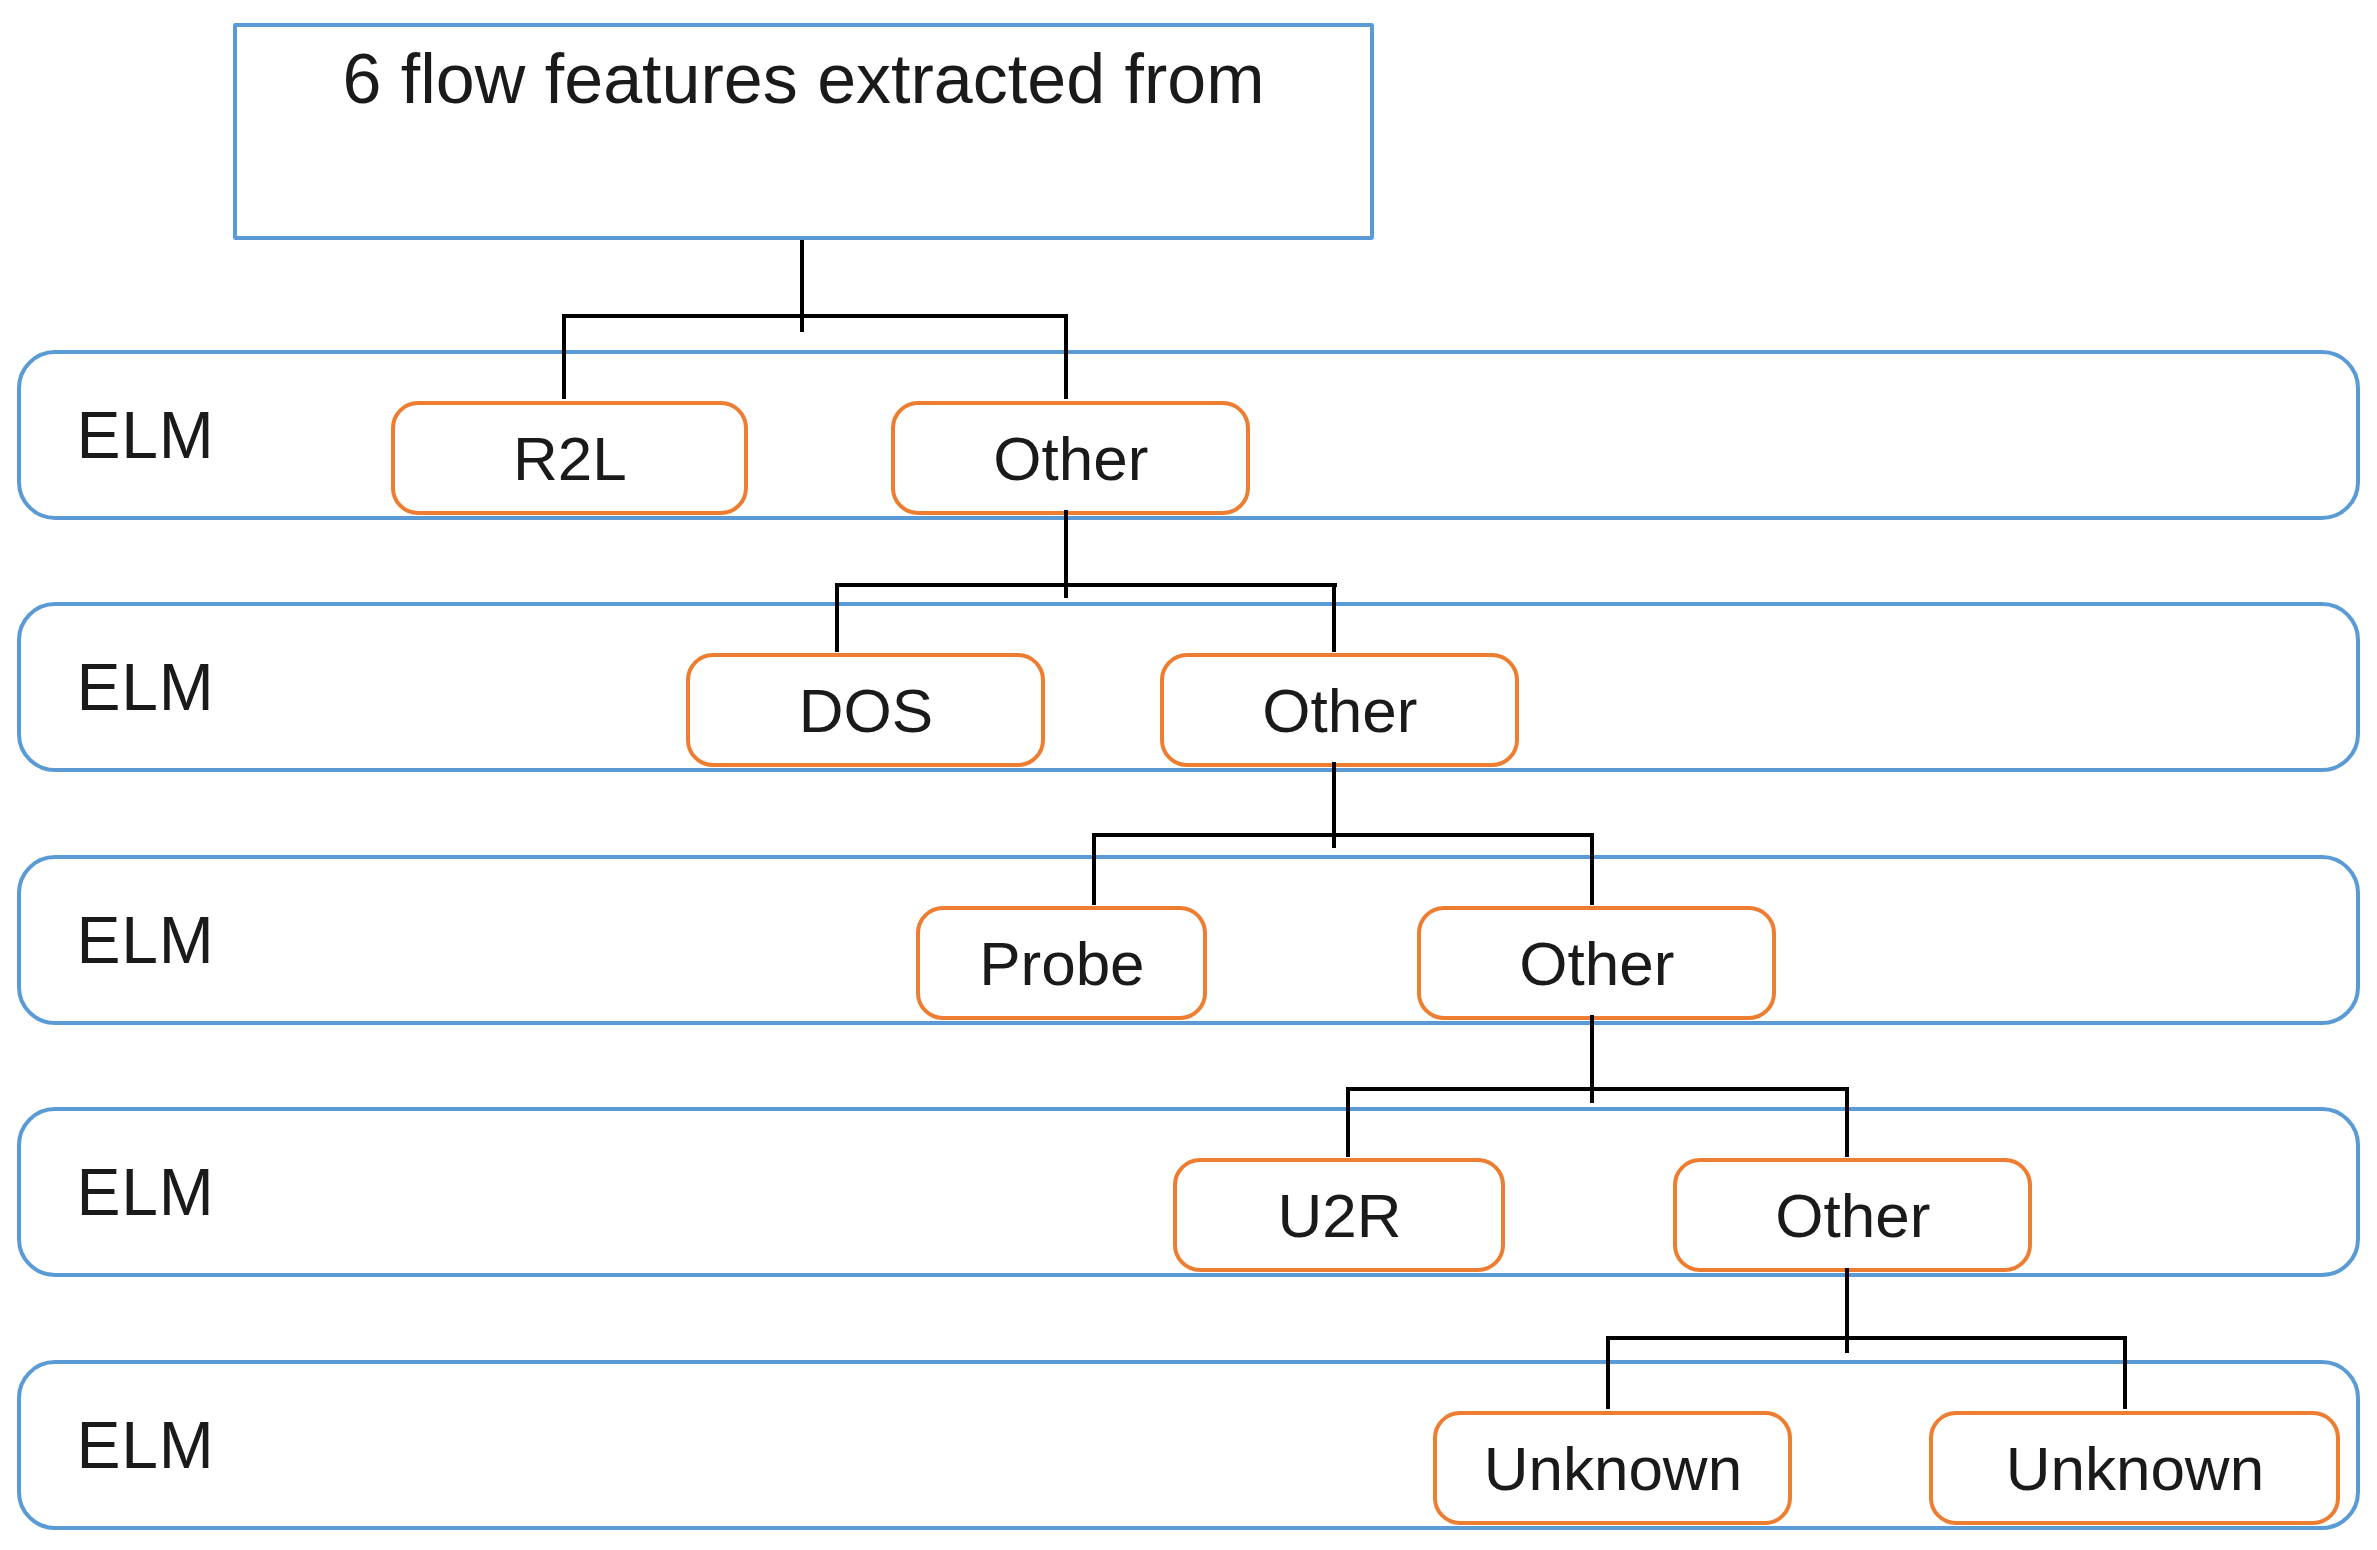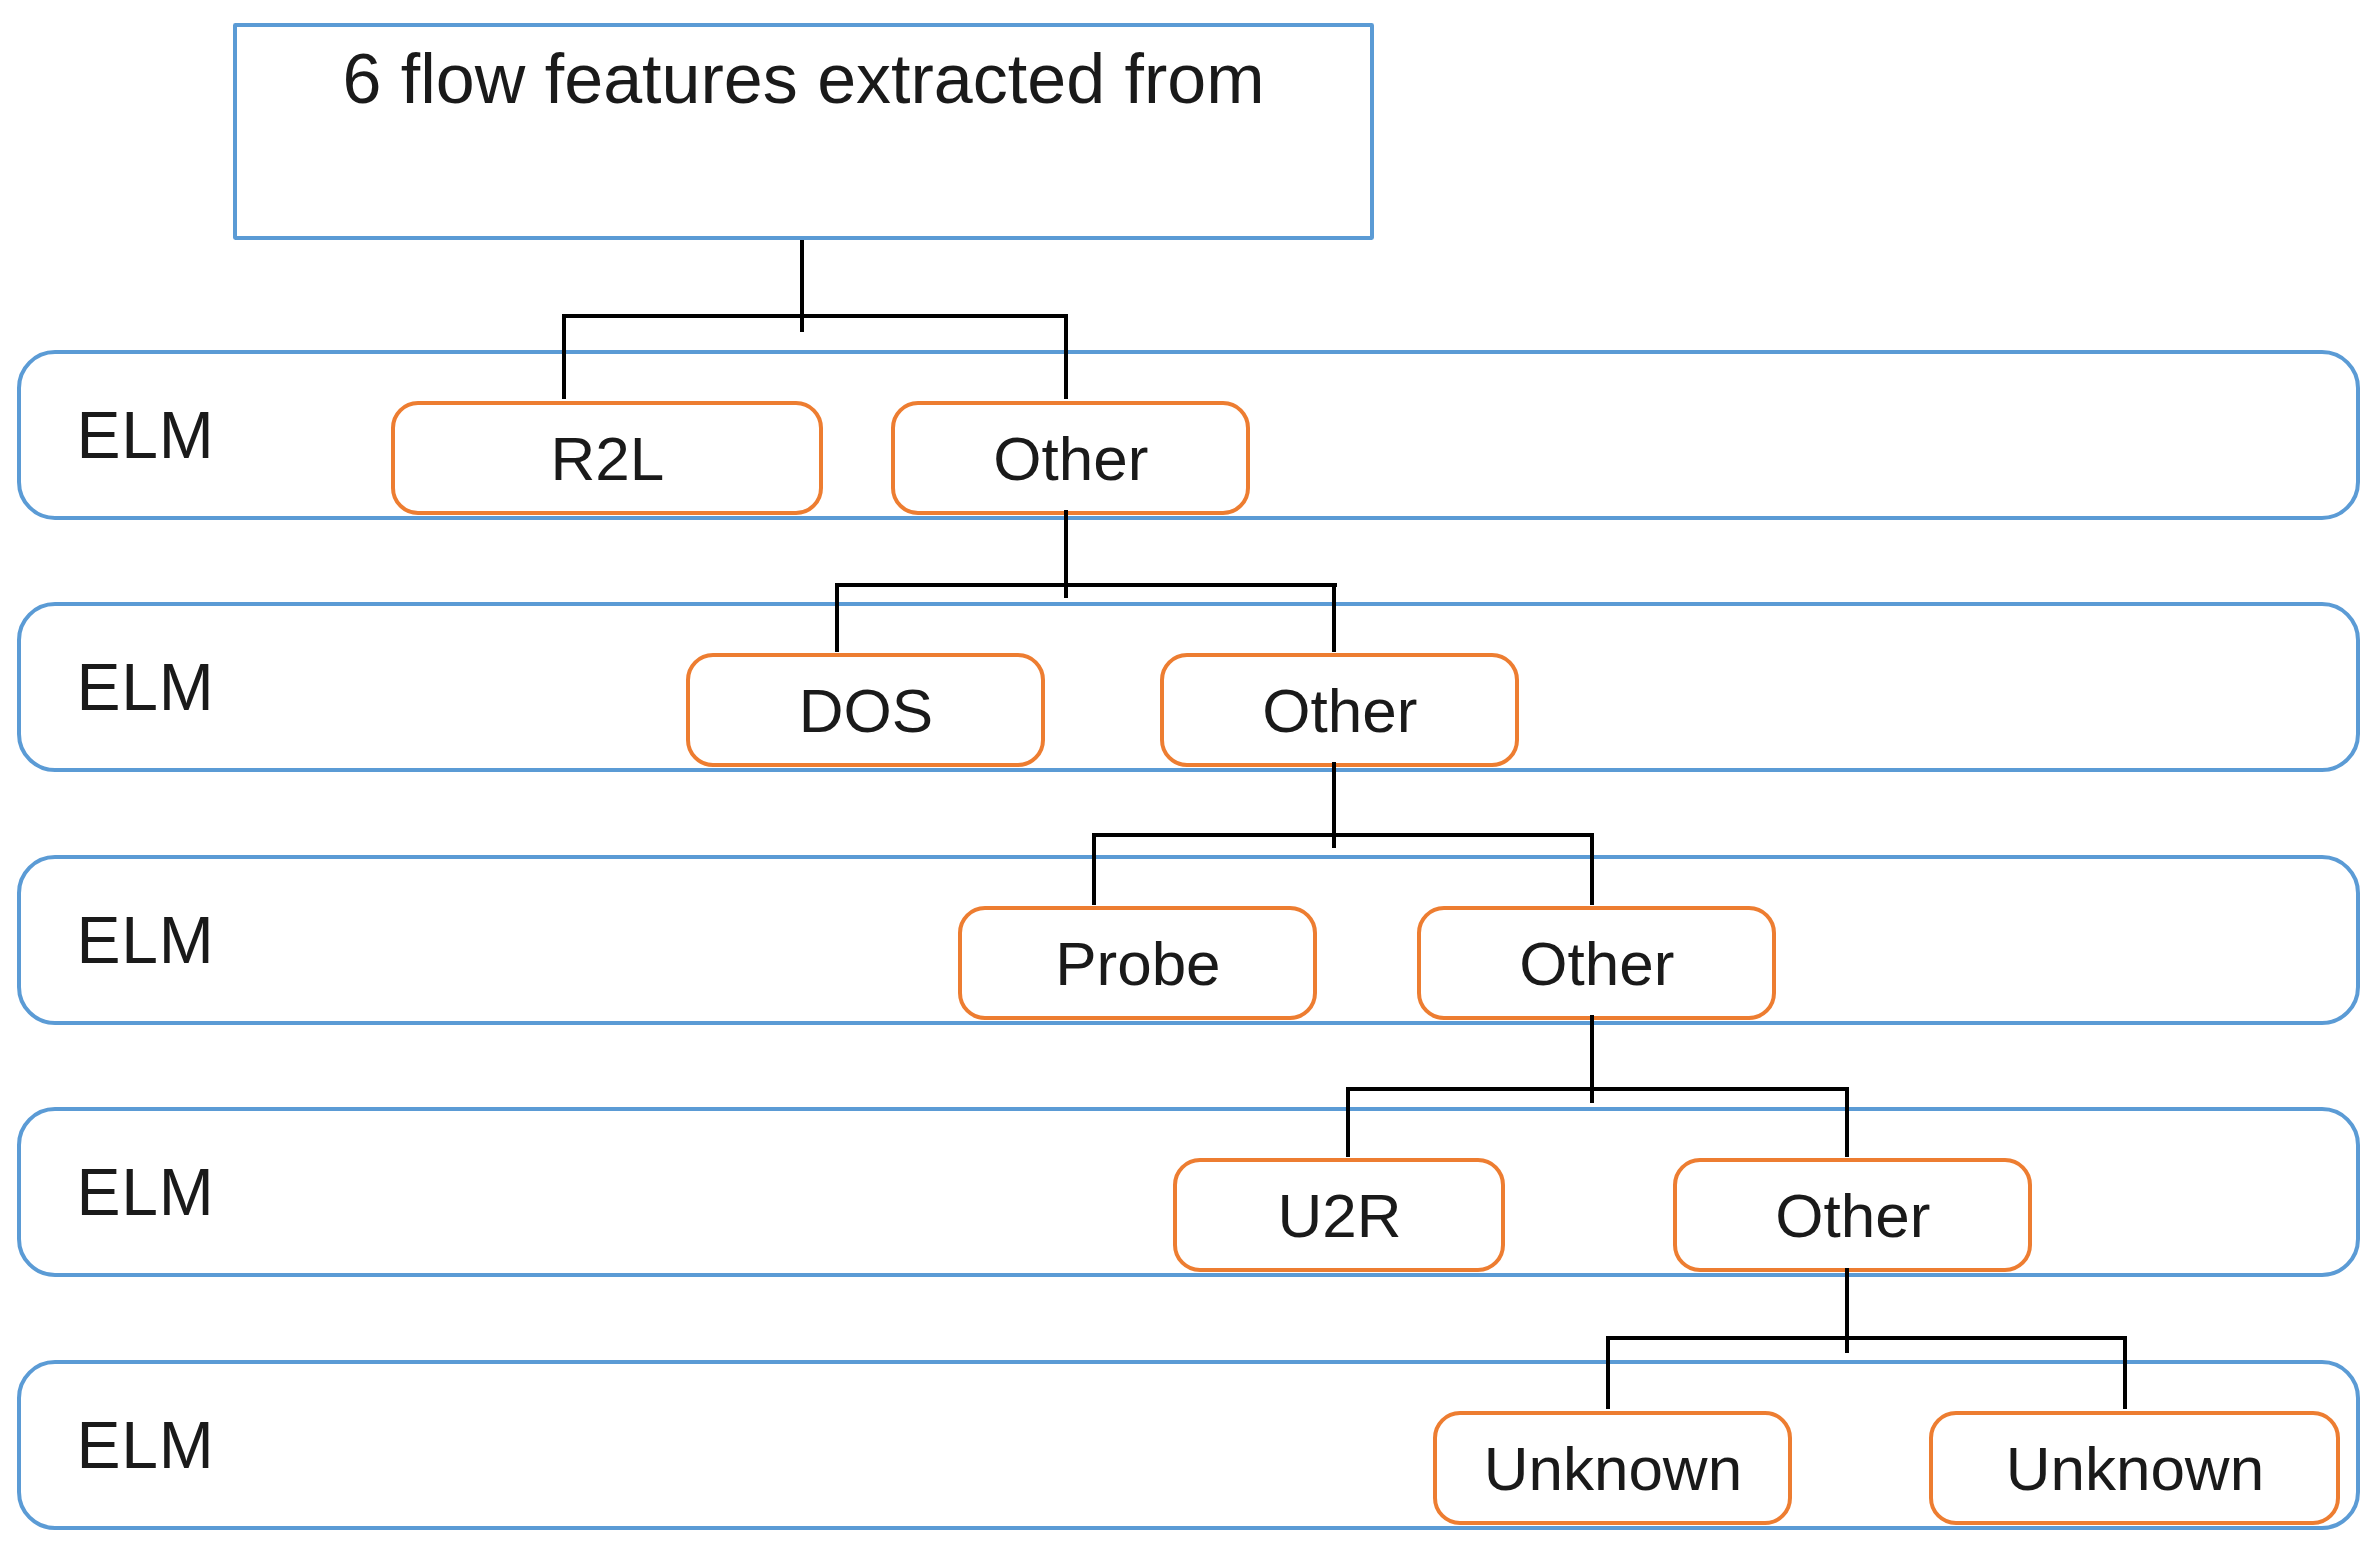--- a/index.html
+++ b/index.html
@@ -87,41 +87,41 @@
 <body>
 
 <div id="stage">
 
   <div class="title-box">
     <div>6 flow features extracted from</div>
   </div>
 
   <div class="elm-row" style="top:350px;">
     <div class="elm-label">ELM</div>
-    <div class="class-box" style="left:370px; width:432px;">
+    <div class="class-box" style="left:370px; width:357px;">
       <span>R2L</span>
     </div>
     <div class="class-box" style="left:870px; width:359px;">
       <span>Other</span>
     </div>
   </div>
 
   <div class="elm-row" style="top:602px;">
     <div class="elm-label">ELM</div>
     <div class="class-box" style="left:665px; width:359px;">
       <span>DOS</span>
     </div>
     <div class="class-box" style="left:1139px; width:359px;">
       <span>Other</span>
     </div>
   </div>
 
   <div class="elm-row" style="top:855px;">
     <div class="elm-label">ELM</div>
-    <div class="class-box" style="left:937px; width:359px;">
+    <div class="class-box" style="left:895px; width:291px;">
       <span>Probe</span>
     </div>
     <div class="class-box" style="left:1396px; width:359px;">
       <span>Other</span>
     </div>
   </div>
 
   <div class="elm-row" style="top:1107px;">
     <div class="elm-label">ELM</div>
     <div class="class-box" style="left:1152px; width:332px;">

